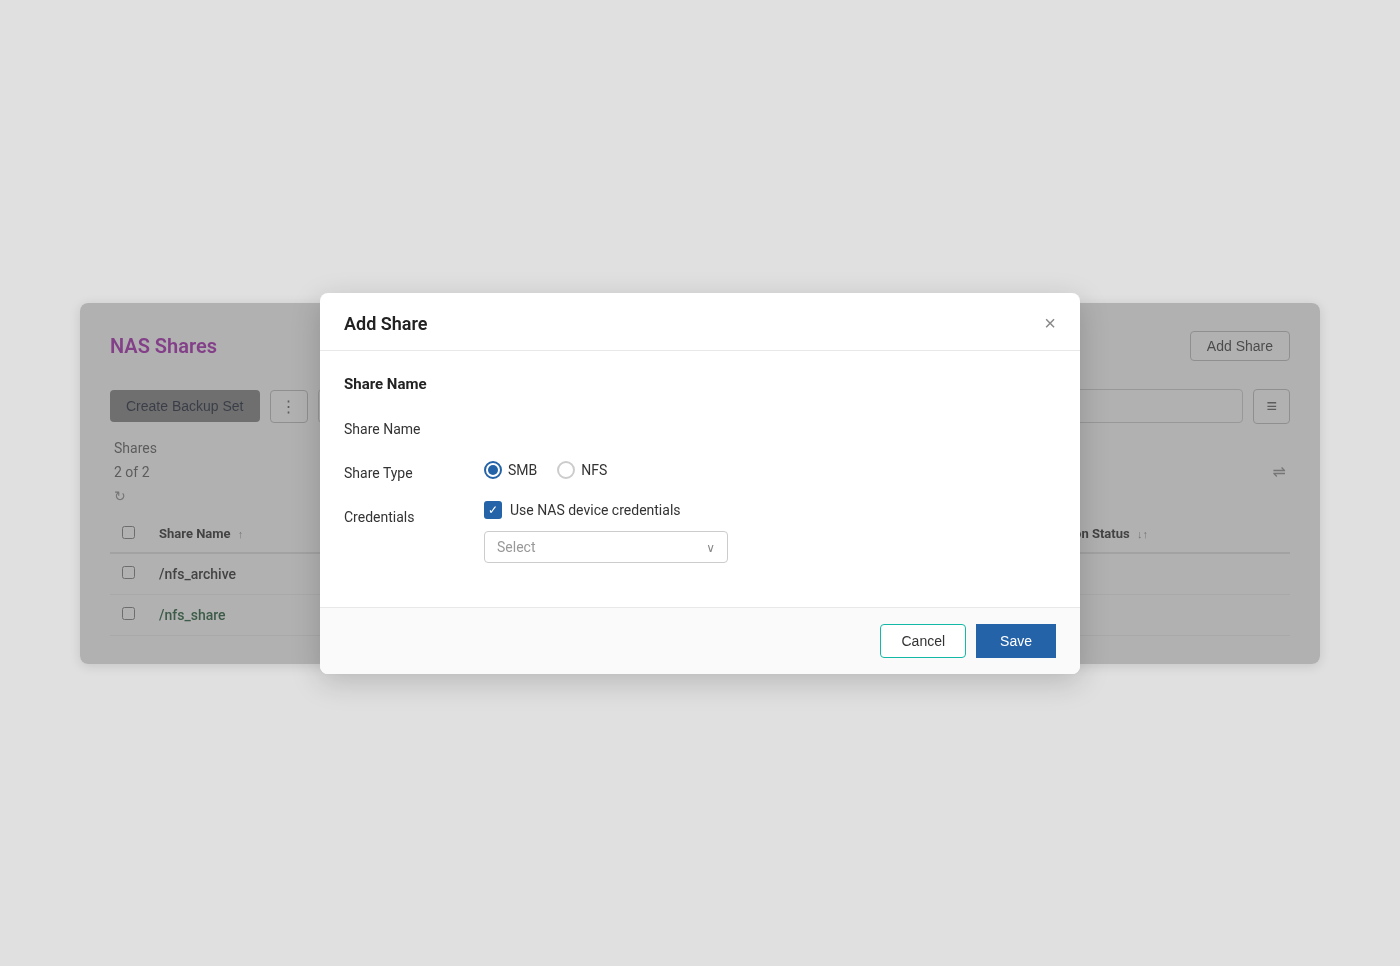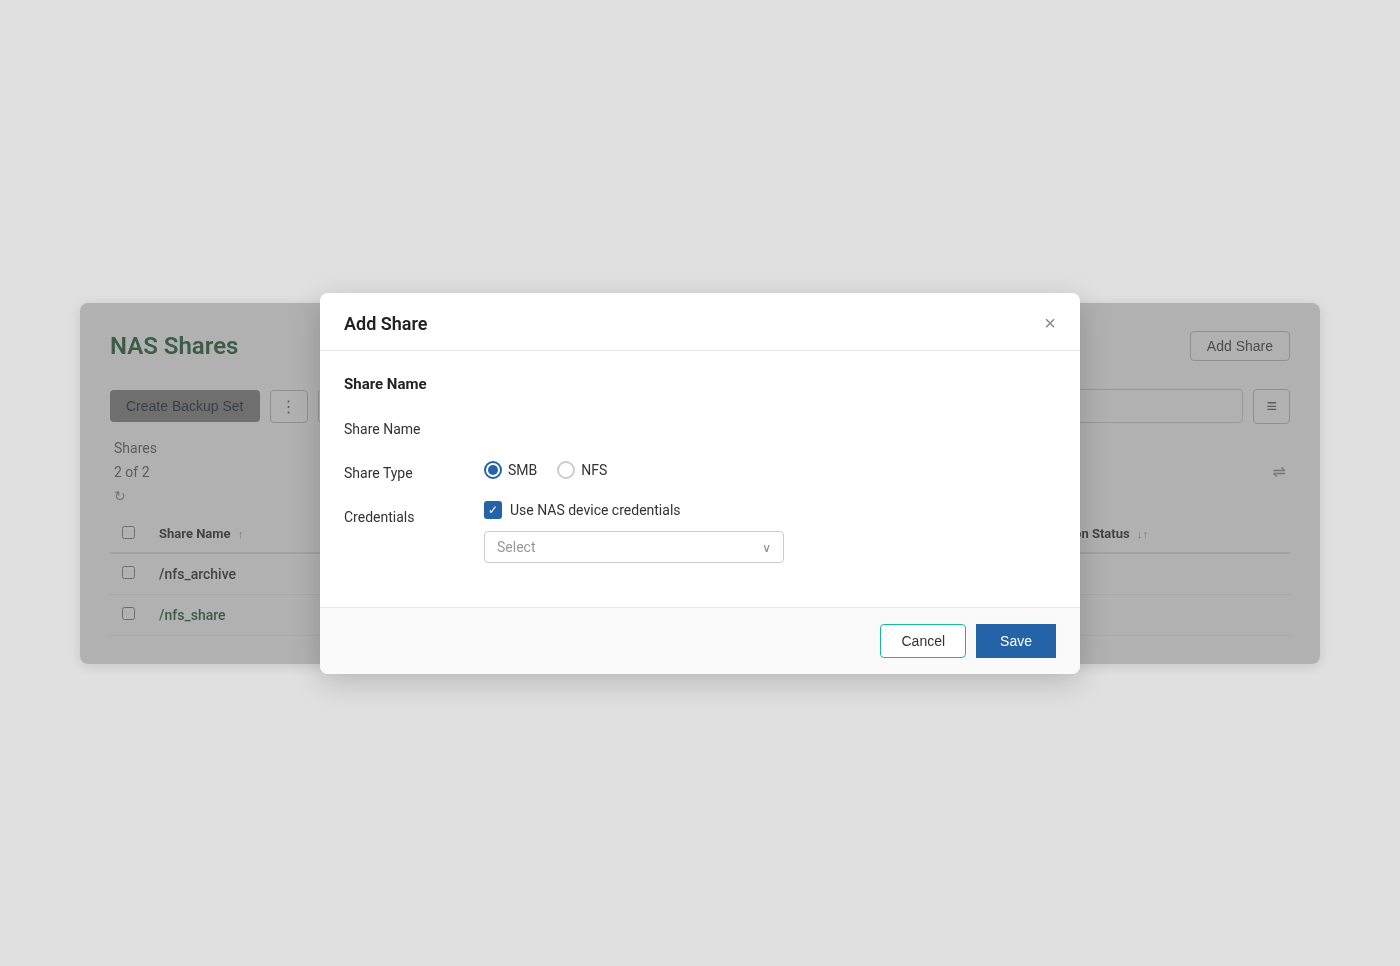--- a/index.html
+++ b/index.html
@@ -35,23 +35,23 @@
 
     
     .card-header {
       display: flex;
       align-items: center;
       justify-content: space-between;
       margin-bottom: 28px;
     }
 
     .card-title {
-      font-size: 24px;
+      font-size: 20px;
       font-weight: 600;
-      color: #14532d;
+      color: #a21caf;
     }
 
     .add-share-btn {
       border: 1px solid #bbb;
       background: #fff;
       border-radius: 4px;
       padding: 6px 16px;
       font-size: 14px;
       color: #333;
       cursor: pointer;
@@ -346,21 +346,21 @@
     .checkbox-check {
       color: #fff;
       font-size: 12px;
     }
 
     .select-dropdown {
       border: 1px solid #ccc;
       border-radius: 4px;
       padding: 7px 12px;
       font-size: 14px;
-      width: 300px;
+      width: 244px;
       display: flex;
       align-items: flex-end;
       justify-content: space-between;
       cursor: pointer;
       background: #fff;
       color: #999;
     }
 
     .chevron-icon {
       color: #888;

